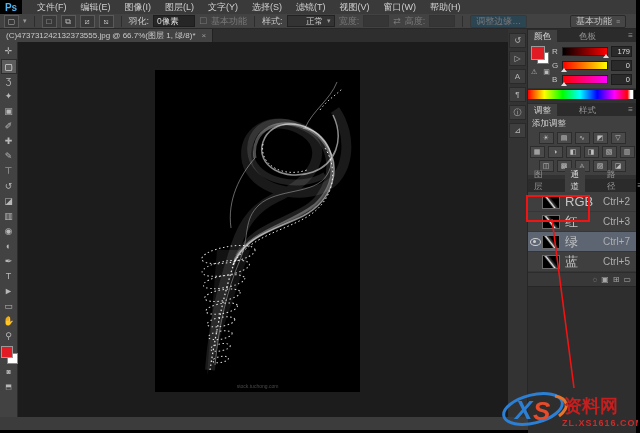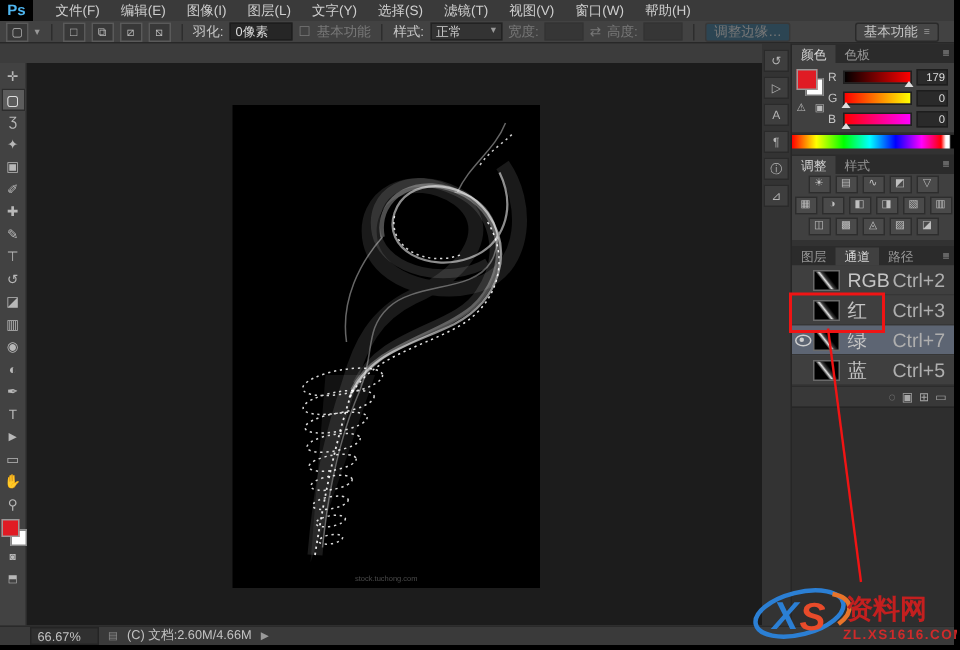--- a/index.html
+++ b/index.html
@@ -14,21 +14,21 @@
   .menu-item{padding:0 7px;line-height:14px;cursor:default;}
   
   #optionsbar{left:0;top:14px;width:636px;height:15px;background:#424242;border-bottom:1px solid #282828;
     display:flex;align-items:center;font-size:9px;color:#c6c6c6;gap:4px;padding-left:4px;box-sizing:border-box;}
   .opt-icon{width:13px;height:11px;border:1px solid #5a5a5a;background:#383838;color:#bbb;
     font-size:8px;line-height:11px;text-align:center;}
   .opt-sep{width:1px;height:11px;background:#2d2d2d;margin:0 3px;}
   .opt-input{background:#262626;border:1px solid #1d1d1d;color:#ddd;font-size:8.5px;
     padding:0 3px;height:10px;line-height:10px;min-width:34px;}
   .opt-drop{background:#333;border:1px solid #222;color:#ccc;font-size:8.5px;height:10px;line-height:10px;
-    padding:0 3px;min-width:40px;display:flex;justify-content:space-between;gap:4px;}
+    padding:0 3px;min-width:40px;display:flex;justify-content:flex-end;gap:4px;}
   .grayed{opacity:.4;}
   .opt-btn{background:#0c4a6e;border:1px solid #2a2a2a;border-radius:2px;padding:0 5px;height:11px;line-height:11px;}
   #workspace-btn{margin-left:auto;margin-right:10px;display:flex;gap:4px;align-items:flex-end;
     background:#464646;border:1px solid #2a2a2a;border-radius:2px;padding:0 5px;height:11px;line-height:11px;}
   
   #tabbar{left:0;top:29px;width:508px;height:13px;background:#2e2e2e;display:flex;}
   #doc-tab{background:#424242;color:#c9c9c9;font-size:8px;line-height:13px;padding:0 6px;
     display:flex;gap:6px;border-right:1px solid #222;}
   
   #toolbox{left:0;top:42px;width:18px;height:375px;background:#424242;border-right:1px solid #2b2b2b;
@@ -42,21 +42,21 @@
   #canvas{left:18px;top:42px;width:490px;height:375px;background:#1c1c1c;}
   #photo{position:absolute;left:137px;top:28px;width:205px;height:322px;background:#000;}
   #photo-credit{position:absolute;left:0;right:0;bottom:3px;text-align:center;color:#4a4a4a;font-size:5px;}
   
   #dockcol{left:508px;top:29px;width:20px;height:388px;background:#333;border-right:1px solid #262626;
     display:flex;flex-direction:column;align-items:center;gap:3px;padding-top:4px;box-sizing:border-box;}
   .dock-ic{width:15px;height:13px;background:#3e3e3e;border:1px solid #2a2a2a;color:#b5b5b5;
     font-size:8px;line-height:13px;text-align:center;}
   
   #panels{left:528px;top:29px;width:108px;height:388px;background:#323232;font-size:8.5px;color:#c5c5c5;}
-  .ptabs{height:13px;background:#2b2b2b;display:flex;align-items:flex-end;}
+  .ptabs{height:13px;background:#2b2b2b;display:flex;align-items:flex-end;gap:16px;}
   .ptab{padding:0 6px;line-height:12px;color:#969696;}
   .ptab.active{background:#404040;color:#d6d6d6;}
   .pmenu{margin-left:auto;color:#9a9a9a;font-size:8px;padding-right:3px;line-height:12px;}
   .pbody{background:#404040;}
   
   #colorbody{height:46px;position:relative;}
   #cp-swatches{position:absolute;left:3px;top:4px;width:18px;height:18px;}
   #cp-bg{position:absolute;left:6px;top:6px;width:10px;height:10px;background:#fff;border:1px solid #777;}
   #cp-fg{position:absolute;left:0;top:0;width:12px;height:12px;background:#e01b24;border:1px solid #999;}
   #cp-warn{position:absolute;left:3px;top:26px;color:#bbb;font-size:7px;letter-spacing:2px;}
@@ -76,21 +76,21 @@
     font-size:7px;line-height:10px;text-align:center;}
   
   .ch-row{height:19px;display:flex;align-items:center;border-bottom:1px solid #363636;background:#3f3f3f;}
   .ch-row.selected{background:#5d6573;}
   .eye-cell{width:14px;display:flex;justify-content:center;}
   .eye{width:9px;height:6px;border:1px solid #cfcfcf;border-radius:50%;position:relative;}
   .eye:after{content:"";position:absolute;left:2px;top:1px;width:3px;height:3px;border-radius:50%;background:#cfcfcf;}
   .ch-thumb{width:16px;height:12px;border:1px solid #6a6a6a;margin-right:5px;
     background:linear-gradient(52deg,transparent 38%,rgba(255,255,255,.9) 47%,rgba(255,255,255,.25) 53%,transparent 64%) #000;}
   .ch-name{flex:1;font-size:13px;}
-  .ch-short{font-size:13px;color:#aeaeae;padding-right:6px;}
+  .ch-short{font-size:10px;color:#aeaeae;padding-right:6px;}
   #ch-footer{height:13px;background:#383838;display:flex;justify-content:flex-end;gap:4px;
     align-items:center;padding-right:5px;border-top:1px solid #2c2c2c;}
   .ft-ic{color:#a8a8a8;font-size:8px;line-height:10px;}
   #panel-filler{background:#2e2e2e;height:146px;border-top:1px solid #262626;}
   
   #statusbar{left:0;top:417px;width:636px;height:13px;background:#3a3a3a;border-top:1px solid #2a2a2a;
     display:flex;align-items:center;font-size:8.5px;color:#c3c3c3;gap:6px;padding-left:20px;box-sizing:border-box;}
   #zoom-box{background:#303030;border:1px solid #242424;padding:0 4px;height:10px;line-height:10px;min-width:36px;}
   
   #anno-rect{left:526px;top:195px;width:60px;height:23px;border:2px solid #f01414;z-index:50;}
@@ -141,20 +141,26 @@
     <span class="grayed">高度:</span>
     <span class="opt-input grayed" style="min-width:18px;"></span>
     <span class="opt-sep"></span>
     <span class="opt-btn grayed">调整边缘…</span>
     <span id="workspace-btn">
       <span>基本功能</span>
       <span style="font-size:7px;color:#999;">≡</span>
     </span>
   </div>
 
+  <div id="tabbar" class="abs">
+    <div id="doc-tab">
+      <span>(C)473731242132373555.jpg @ 66.7%(图层 1, 绿/8)*</span>
+      <span style="color:#9a9a9a;">×</span>
+    </div>
+  </div>
 
   <div id="toolbox" class="abs">
     <div class="tool">✛</div>
     <div class="tool selected">▢</div>
     <div class="tool">Ʒ</div>
     <div class="tool">✦</div>
     <div class="tool">▣</div>
     <div class="tool">✐</div>
     <div class="tool">✚</div>
     <div class="tool">✎</div>
@@ -258,20 +264,21 @@
       </div>
     </div>
     <div id="spectrum"></div>
 
     <div class="ptabs" style="margin-top:4px;">
       <span class="ptab active">调整</span>
       <span class="ptab">样式</span>
       <span class="pmenu">≡</span>
     </div>
     <div class="pbody" style="padding-bottom:2px;">
+      <div id="adj-header">添加调整</div>
       <div class="adj-row">
         <span class="adj-ic">☀</span>
         <span class="adj-ic">▤</span>
         <span class="adj-ic">∿</span>
         <span class="adj-ic">◩</span>
         <span class="adj-ic">▽</span>
       </div>
       <div class="adj-row">
         <span class="adj-ic">▦</span>
         <span class="adj-ic">◑</span>
@@ -325,26 +332,20 @@
       <div id="ch-footer">
         <span class="ft-ic">◌</span>
         <span class="ft-ic">▣</span>
         <span class="ft-ic">⊞</span>
         <span class="ft-ic">▭</span>
       </div>
     </div>
     <div id="panel-filler"></div>
   </div>
 
-  <div id="statusbar" class="abs">
-    <span id="zoom-box">66.67%</span>
-    <span style="color:#8f8f8f;font-size:7px;">▤</span>
-    <span>(C) 文档:2.60M/4.66M</span>
-    <span style="color:#9a9a9a;font-size:7px;">▶</span>
-  </div>
 
 </div>
 
 <svg id="anno-line" class="abs">
   <line x1="552" y1="219" x2="574" y2="388" stroke="#f01414" stroke-width="1.6"></line>
 </svg>
 <div id="anno-rect" class="abs"></div>
 
 <div id="watermark" class="abs">
   <svg width="138" height="47" viewBox="0 0 138 47">

